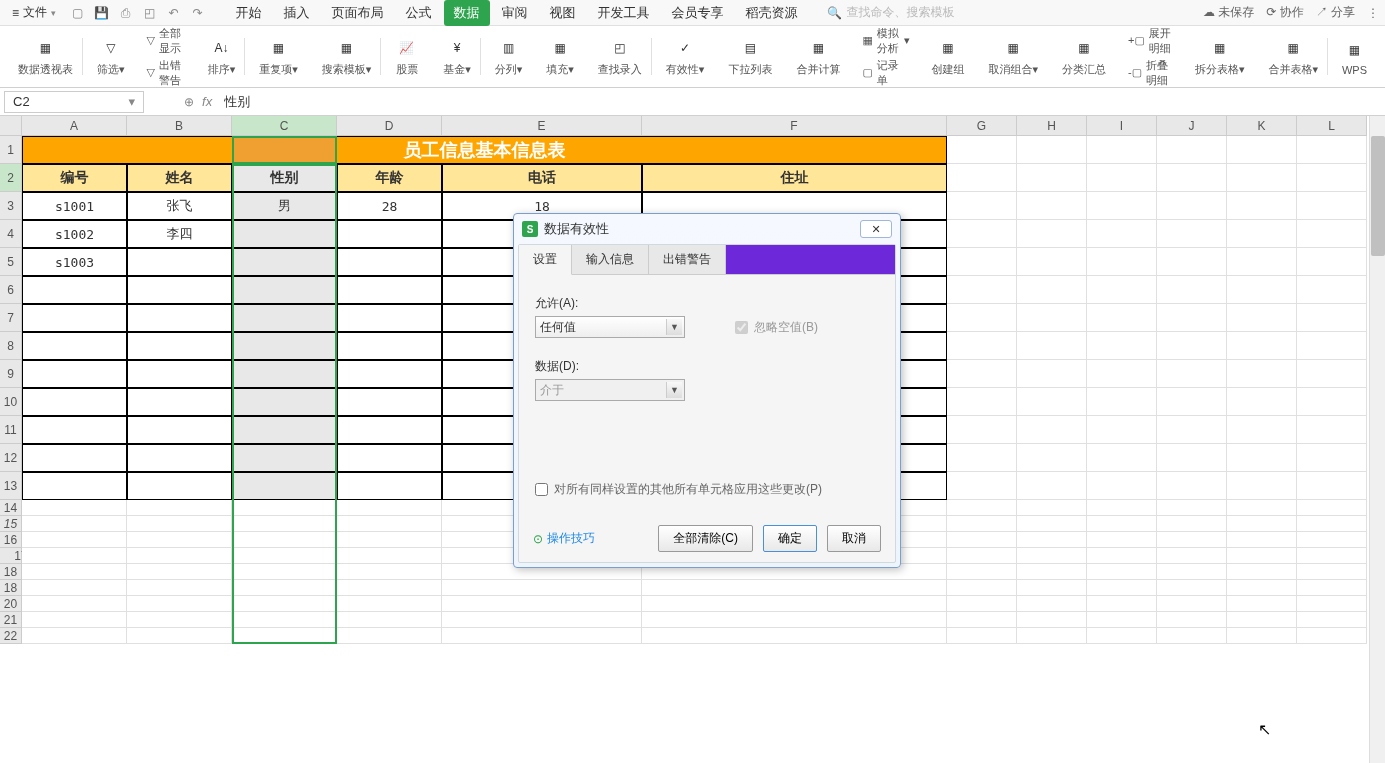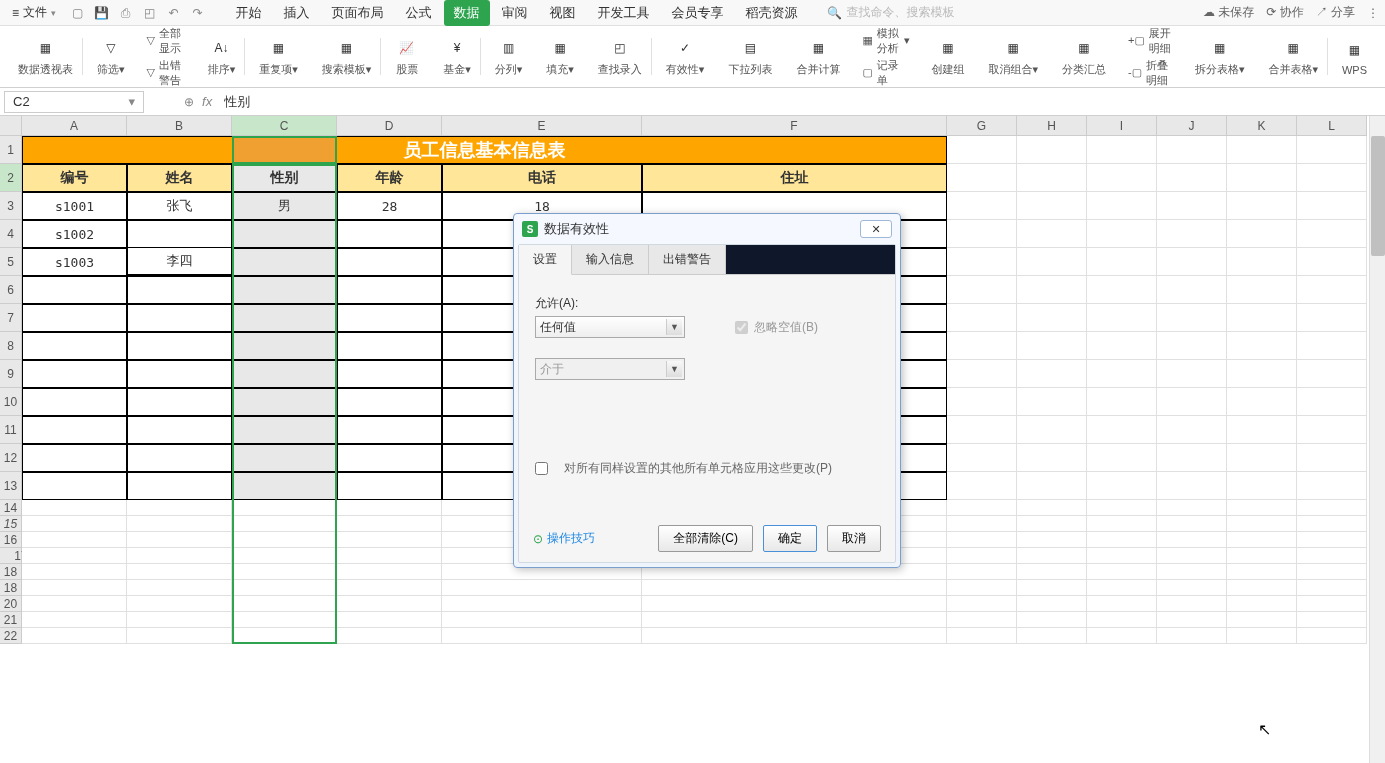--- a/index.html
+++ b/index.html
@@ -55,33 +55,33 @@
 
 .vscroll { position: absolute; right: 0; top: 0; bottom: 0; width: 16px; background: #f0f0f0; border-left: 1px solid #ddd; }
 .vscroll-thumb { position: absolute; top: 20px; width: 14px; left: 1px; height: 120px; background: #c0c0c0; border-radius: 2px; }
 
 
 .dialog { position: absolute; top: 213px; left: 513px; width: 388px; background: linear-gradient(#f5f9ff,#eef4fc); border: 1px solid #7b9ecd; border-radius: 4px; box-shadow: 2px 2px 8px rgba(0,0,0,0.25); z-index: 100; }
 .dialog-title { height: 30px; display: flex; align-items: center; padding: 0 8px; font-size: 13px; }
 .dialog-title-icon { width: 16px; height: 16px; background: #2ea44f; border-radius: 2px; margin-right: 6px; display:flex;align-items:center;justify-content:center;color:#fff;font-size:10px;font-weight:bold;}
 .dialog-close { margin-left: auto; width: 32px; height: 18px; border: 1px solid #a0b8d8; border-radius: 3px; display: flex; align-items: center; justify-content: center; font-size: 11px; cursor: pointer; background: #fff; }
 .dialog-body { background: #f5f5f5; margin: 0 4px 4px 4px; border: 1px solid #d0d8e0; border-radius: 2px; padding: 0; }
-.dlg-tabs { display: flex; background: #0f172a; border-bottom: 1px solid #ccc; }
+.dlg-tabs { display: flex; background: #6d28d9; border-bottom: 1px solid #ccc; }
 .dlg-tab { padding: 6px 14px; font-size: 12px; border-right: 1px solid #ccc; cursor: pointer; background: #e8e8e8; }
 .dlg-tab.active { background: #f5f5f5; border-bottom: 1px solid #f5f5f5; margin-bottom: -1px; }
 .dlg-content { padding: 12px 16px; min-height: 240px; }
 .dlg-section-label { font-size: 12px; margin-bottom: 8px; border-bottom: 1px solid #ddd; padding-bottom: 4px;}
 .dlg-field { margin: 8px 0 12px 0; }
 .dlg-field-label { font-size: 12px; margin-bottom: 4px; }
 .dlg-select { width: 150px; height: 22px; border: 1px solid #aaa; background: linear-gradient(#fff,#eee); font-size: 12px; padding: 0 4px; display: flex; align-items: center; position: relative; }
 .dlg-select.disabled { color: #999; background: #f0f0f0; }
 .dlg-select-arrow { position: absolute; right: 2px; top: 2px; bottom: 2px; width: 16px; background: linear-gradient(#f8f8f8,#ddd); border-left: 1px solid #ccc; display:flex;align-items:center;justify-content:center;font-size:9px;color:#555;}
 .dlg-check-row { display: flex; align-items: center; gap: 6px; font-size: 12px; color: #999; }
 .dlg-check-row input { accent-color: #888; }
-.dlg-bottom-check { margin-top: 80px; display: flex; align-items: center; gap: 16px; font-size: 12px; color: #666; }
+.dlg-bottom-check { margin-top: 80px; display: flex; align-items: center; gap: 6px; font-size: 12px; color: #666; }
 .dlg-footer { display: flex; align-items: center; padding: 10px 14px; gap: 10px; }
 .dlg-tip { color: #1e88e5; font-size: 12px; display: flex; align-items: center; gap: 4px; cursor: pointer; }
 .dlg-btn { padding: 4px 14px; border: 1px solid #999; background: linear-gradient(#fff,#e8e8e8); border-radius: 2px; font-size: 12px; cursor: pointer; }
 .dlg-btn.primary { border: 1px solid #4a90d9; }
 .cursor-arrow { position: absolute; left: 1258px; top: 720px; z-index: 200; font-size: 16px; color: #000; pointer-events: none; }
 </style>
 </head>
 <body>
 
 <div class="menubar">
@@ -551,21 +551,21 @@
       <div class="cell header border-thick sel-col" style="left: 210px; top: 28px; width: 105px; height: 28px; z-index: 3;">性别</div>
       <div class="cell header border-thick" style="left: 315px; top: 28px; width: 105px; height: 28px; z-index: 3;">年龄</div>
       <div class="cell header border-thick" style="left: 420px; top: 28px; width: 200px; height: 28px; z-index: 3;">电话</div>
       <div class="cell header border-thick" style="left: 620px; top: 28px; width: 305px; height: 28px; z-index: 3;">住址</div>
       <div class="cell border-thick" style="left: 0px; top: 56px; width: 105px; height: 28px; z-index: 3; font-family: monospace, sans-serif;">s1001</div>
       <div class="cell border-thick" style="left: 105px; top: 56px; width: 105px; height: 28px; z-index: 3; font-family: monospace, sans-serif;">张飞</div>
       <div class="cell border-thick sel-col" style="left: 210px; top: 56px; width: 105px; height: 28px; z-index: 3; font-family: monospace, sans-serif;">男</div>
       <div class="cell border-thick" style="left: 315px; top: 56px; width: 105px; height: 28px; z-index: 3; font-family: monospace, sans-serif;">28</div>
       <div class="cell border-thick" style="left: 420px; top: 56px; width: 200px; height: 28px; z-index: 3; font-family: monospace, sans-serif;">18</div>
       <div class="cell border-thick" style="left: 0px; top: 84px; width: 105px; height: 28px; z-index: 3; font-family: monospace, sans-serif;">s1002</div>
-      <div class="cell border-thick" style="left: 105px; top: 84px; width: 105px; height: 28px; z-index: 3; font-family: monospace, sans-serif; margin-top: 27px;">李四</div>
+      <div class="cell border-thick" style="left: 105px; top: 84px; width: 105px; height: 28px; z-index: 3; font-family: monospace, sans-serif;">李四</div>
       <div class="cell border-thick" style="left: 0px; top: 112px; width: 105px; height: 28px; z-index: 3; font-family: monospace, sans-serif;">s1003</div>
       <div class="selection-box" style="left: 210px; top: 28px; width: 105px; height: 480px;"></div>
       <div class="selection-box" style="left: 210px; top: 0px; width: 105px; height: 28px; background: rgb(240, 160, 48);"></div>
     </div>
   <div class="vscroll">
       <div class="vscroll-thumb"></div>
     </div>
 </div>
 
 <div class="dialog">
@@ -588,20 +588,21 @@
             <span>任何值</span>
             <div class="dlg-select-arrow">▼</div>
           </div>
         </div>
         <div class="dlg-check-row" style="margin-bottom:14px">
           <input type="checkbox" checked="" disabled="" style="">
           <span>忽略空值(B)</span>
         </div>
       </div>
       <div class="dlg-field">
+        <div class="dlg-field-label">数据(D):</div>
         <div class="dlg-select disabled">
           <span>介于</span>
           <div class="dlg-select-arrow">▼</div>
         </div>
       </div>
       <div class="dlg-bottom-check">
         <input type="checkbox" style="">
         <span>对所有同样设置的其他所有单元格应用这些更改(P)</span>
       </div>
     </div>

